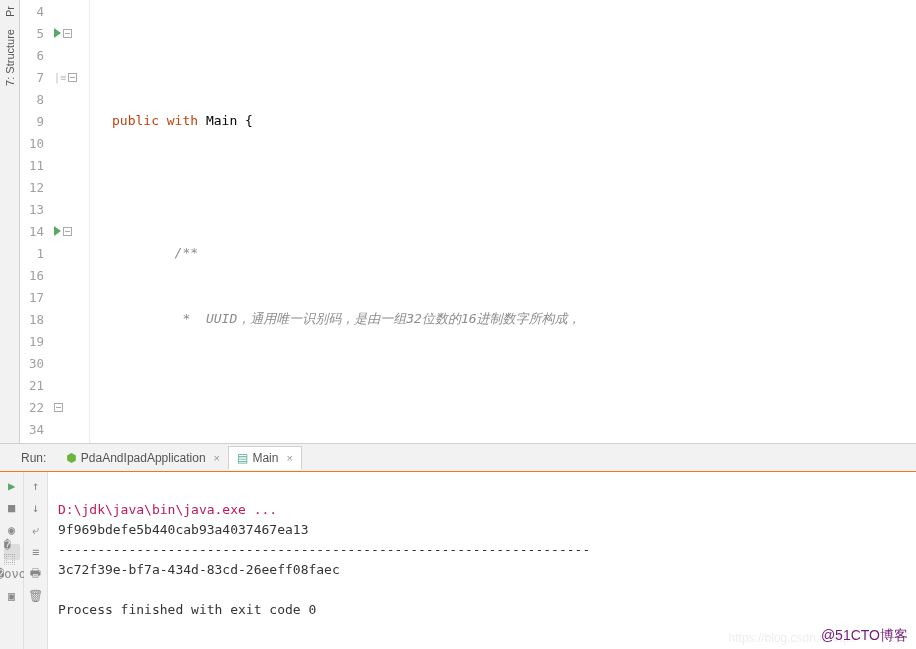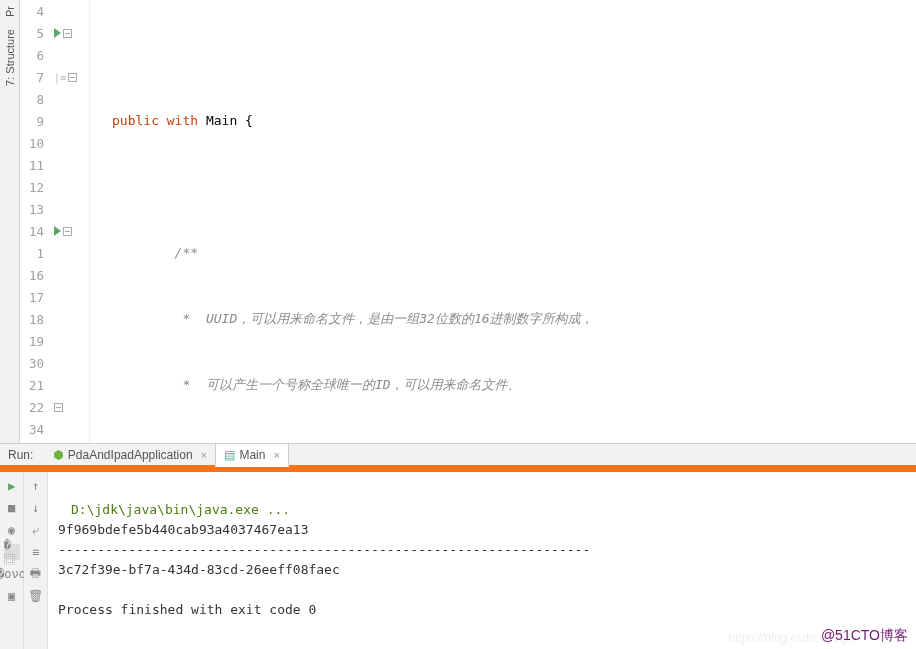--- a/index.html
+++ b/index.html
@@ -26,30 +26,30 @@
 }
 .left-tab-text .num { text-decoration: underline; }
 .code-area {
   flex: 1; font-size: 13px; line-height: 22px; padding-left: 22px;
   white-space: pre; overflow: hidden; position: relative;
 }
 .code-line { height: 22px; white-space: pre; }
 .kw { color: #c2410c; }
 .comment { color: #8c8c8c; font-style: italic; }
 .run-wrapper { display: flex; height: 205px; background: #fff; border-top:none;}
-.run-tabs { height: 28px; background: #f2f2f2; border-bottom: 7px solid #f97316; display:flex; align-items:center; padding-left:8px; font-family: sans-serif; font-size:12px; color:#555;}
+.run-tabs { height: 28px; background: #f2f2f2; border-bottom: 1px solid #f97316; display:flex; align-items:center; padding-left:21px; font-family: sans-serif; font-size:12px; color:#555;}
 .run-label { margin-right:12px; color:#555; padding-left: 0px;}
 .tab { padding: 4px 8px; cursor:pointer; display:flex;align-items:center; gap:4px;}
 .tab.active { background:#fff; border:1px solid #d0d0d0; border-bottom:1px solid #fff; margin-bottom:-1px;}
 .tab-close { color:#999; font-size:11px; margin-left:4px;}
 .console {
   flex:1; padding: 8px 10px; font-size: 13px; line-height: 20px;
   white-space: pre; color:#333; overflow: hidden;
 }
-.console .blue { color:#4d7c0f;margin-left:13px;}
+.console .blue { color:#be185d;}
 .watermark {
   position:absolute; right:8px; bottom:4px; color:#701a75; font-size:14px;
   font-family: Liberation Sans, sans-serif;
 }
 .watermark2 {
   position:absolute; right:60px; bottom:4px; color:#eee; font-size:12px;
   font-family: sans-serif;
 }
 .gutter-composite { display:flex; flex-direction:column; width:70px; position:relative; border-right:1px solid #eee;}
 .gutter-row { display:flex; height:22px; align-items:center;}
@@ -166,22 +166,21 @@
           <div class="ln">34</div>
           <div class="marks"></div>
         </div>
     </div>
 
     <div class="code-area">
       <div class="code-line"></div>
       <div class="code-line"><span class="kw">public</span> <span class="kw">with</span> <span>Main</span><span> {</span></div>
       <div class="code-line"></div>
       <div class="code-line"><span class="comment">        /**</span></div>
-      <div class="code-line"><span class="comment">         *  UUID，可以用来命名文件，是由一组32位数的16进制数字所构成，</span></div>
-      <div class="code-line"><span class="comment">         *  可以产生一个号称全球唯一的ID，可以用来命名文件、</span></div>
+      <div class="code-line"><span class="comment">         *  UUID，通用唯一识别码，是由一组32位数的16进制数字所构成，</span></div>
       <div class="code-line"></div>
       
       
       
       
       
       
       
       
       

